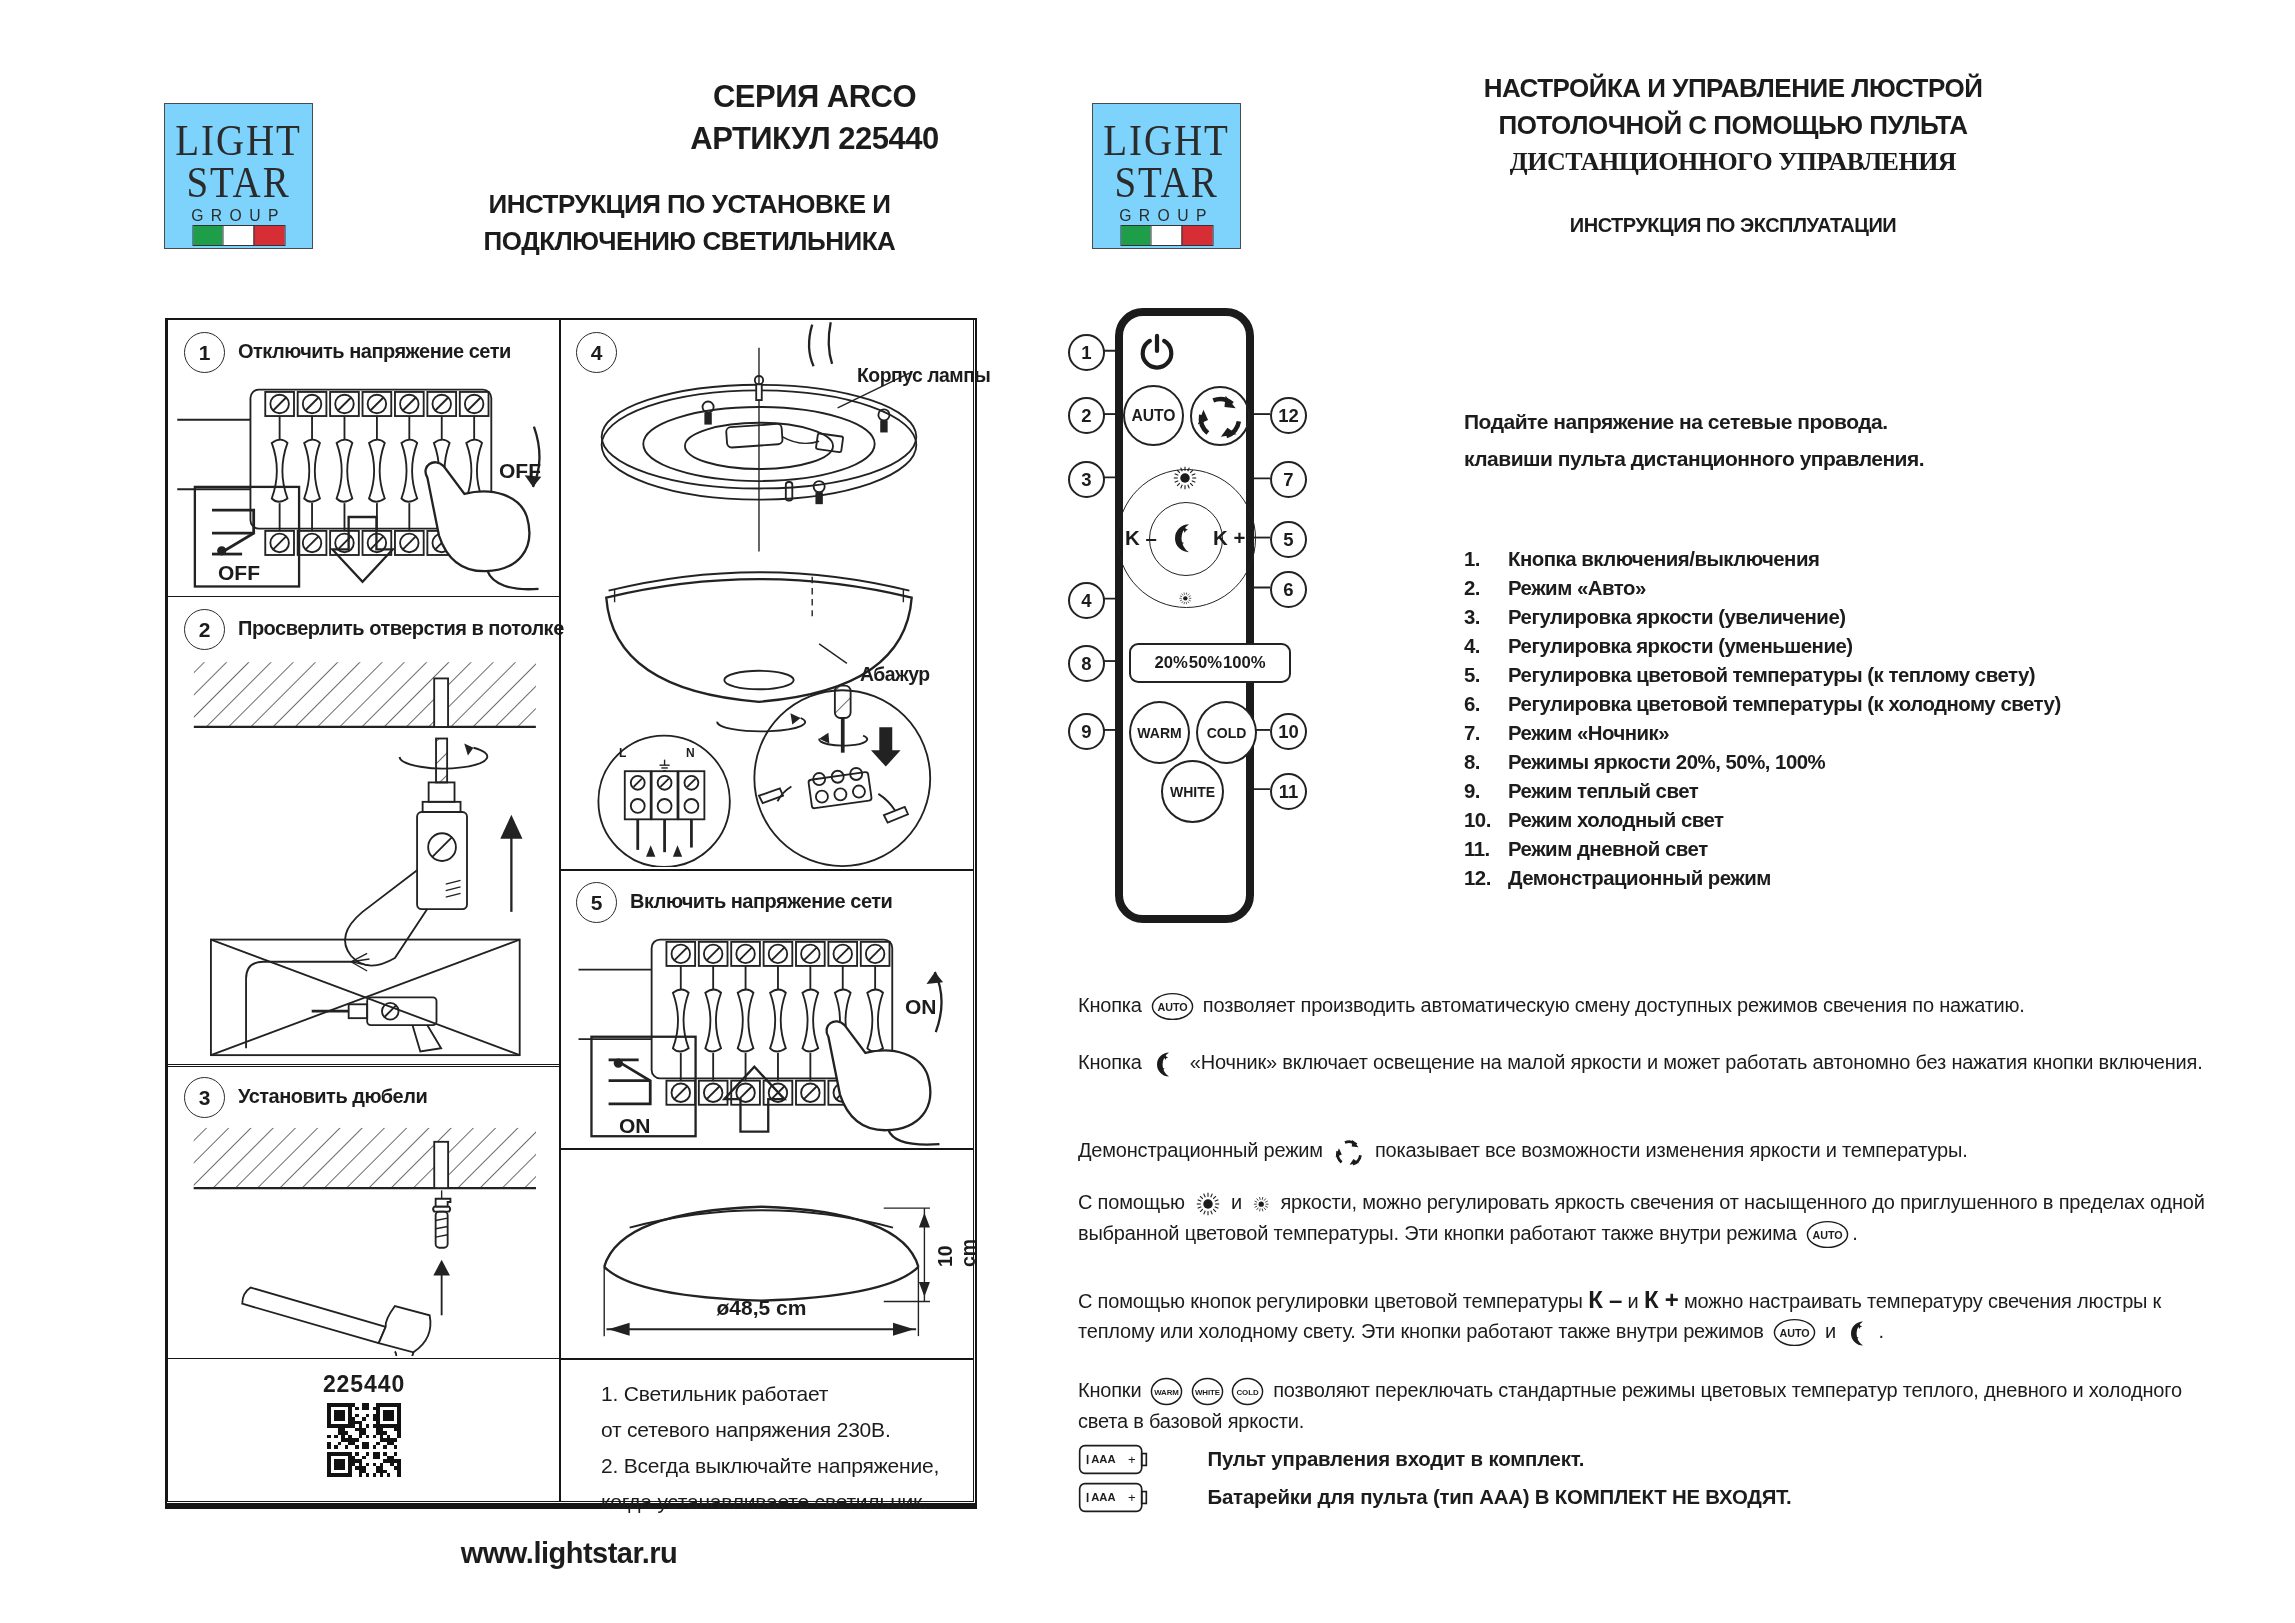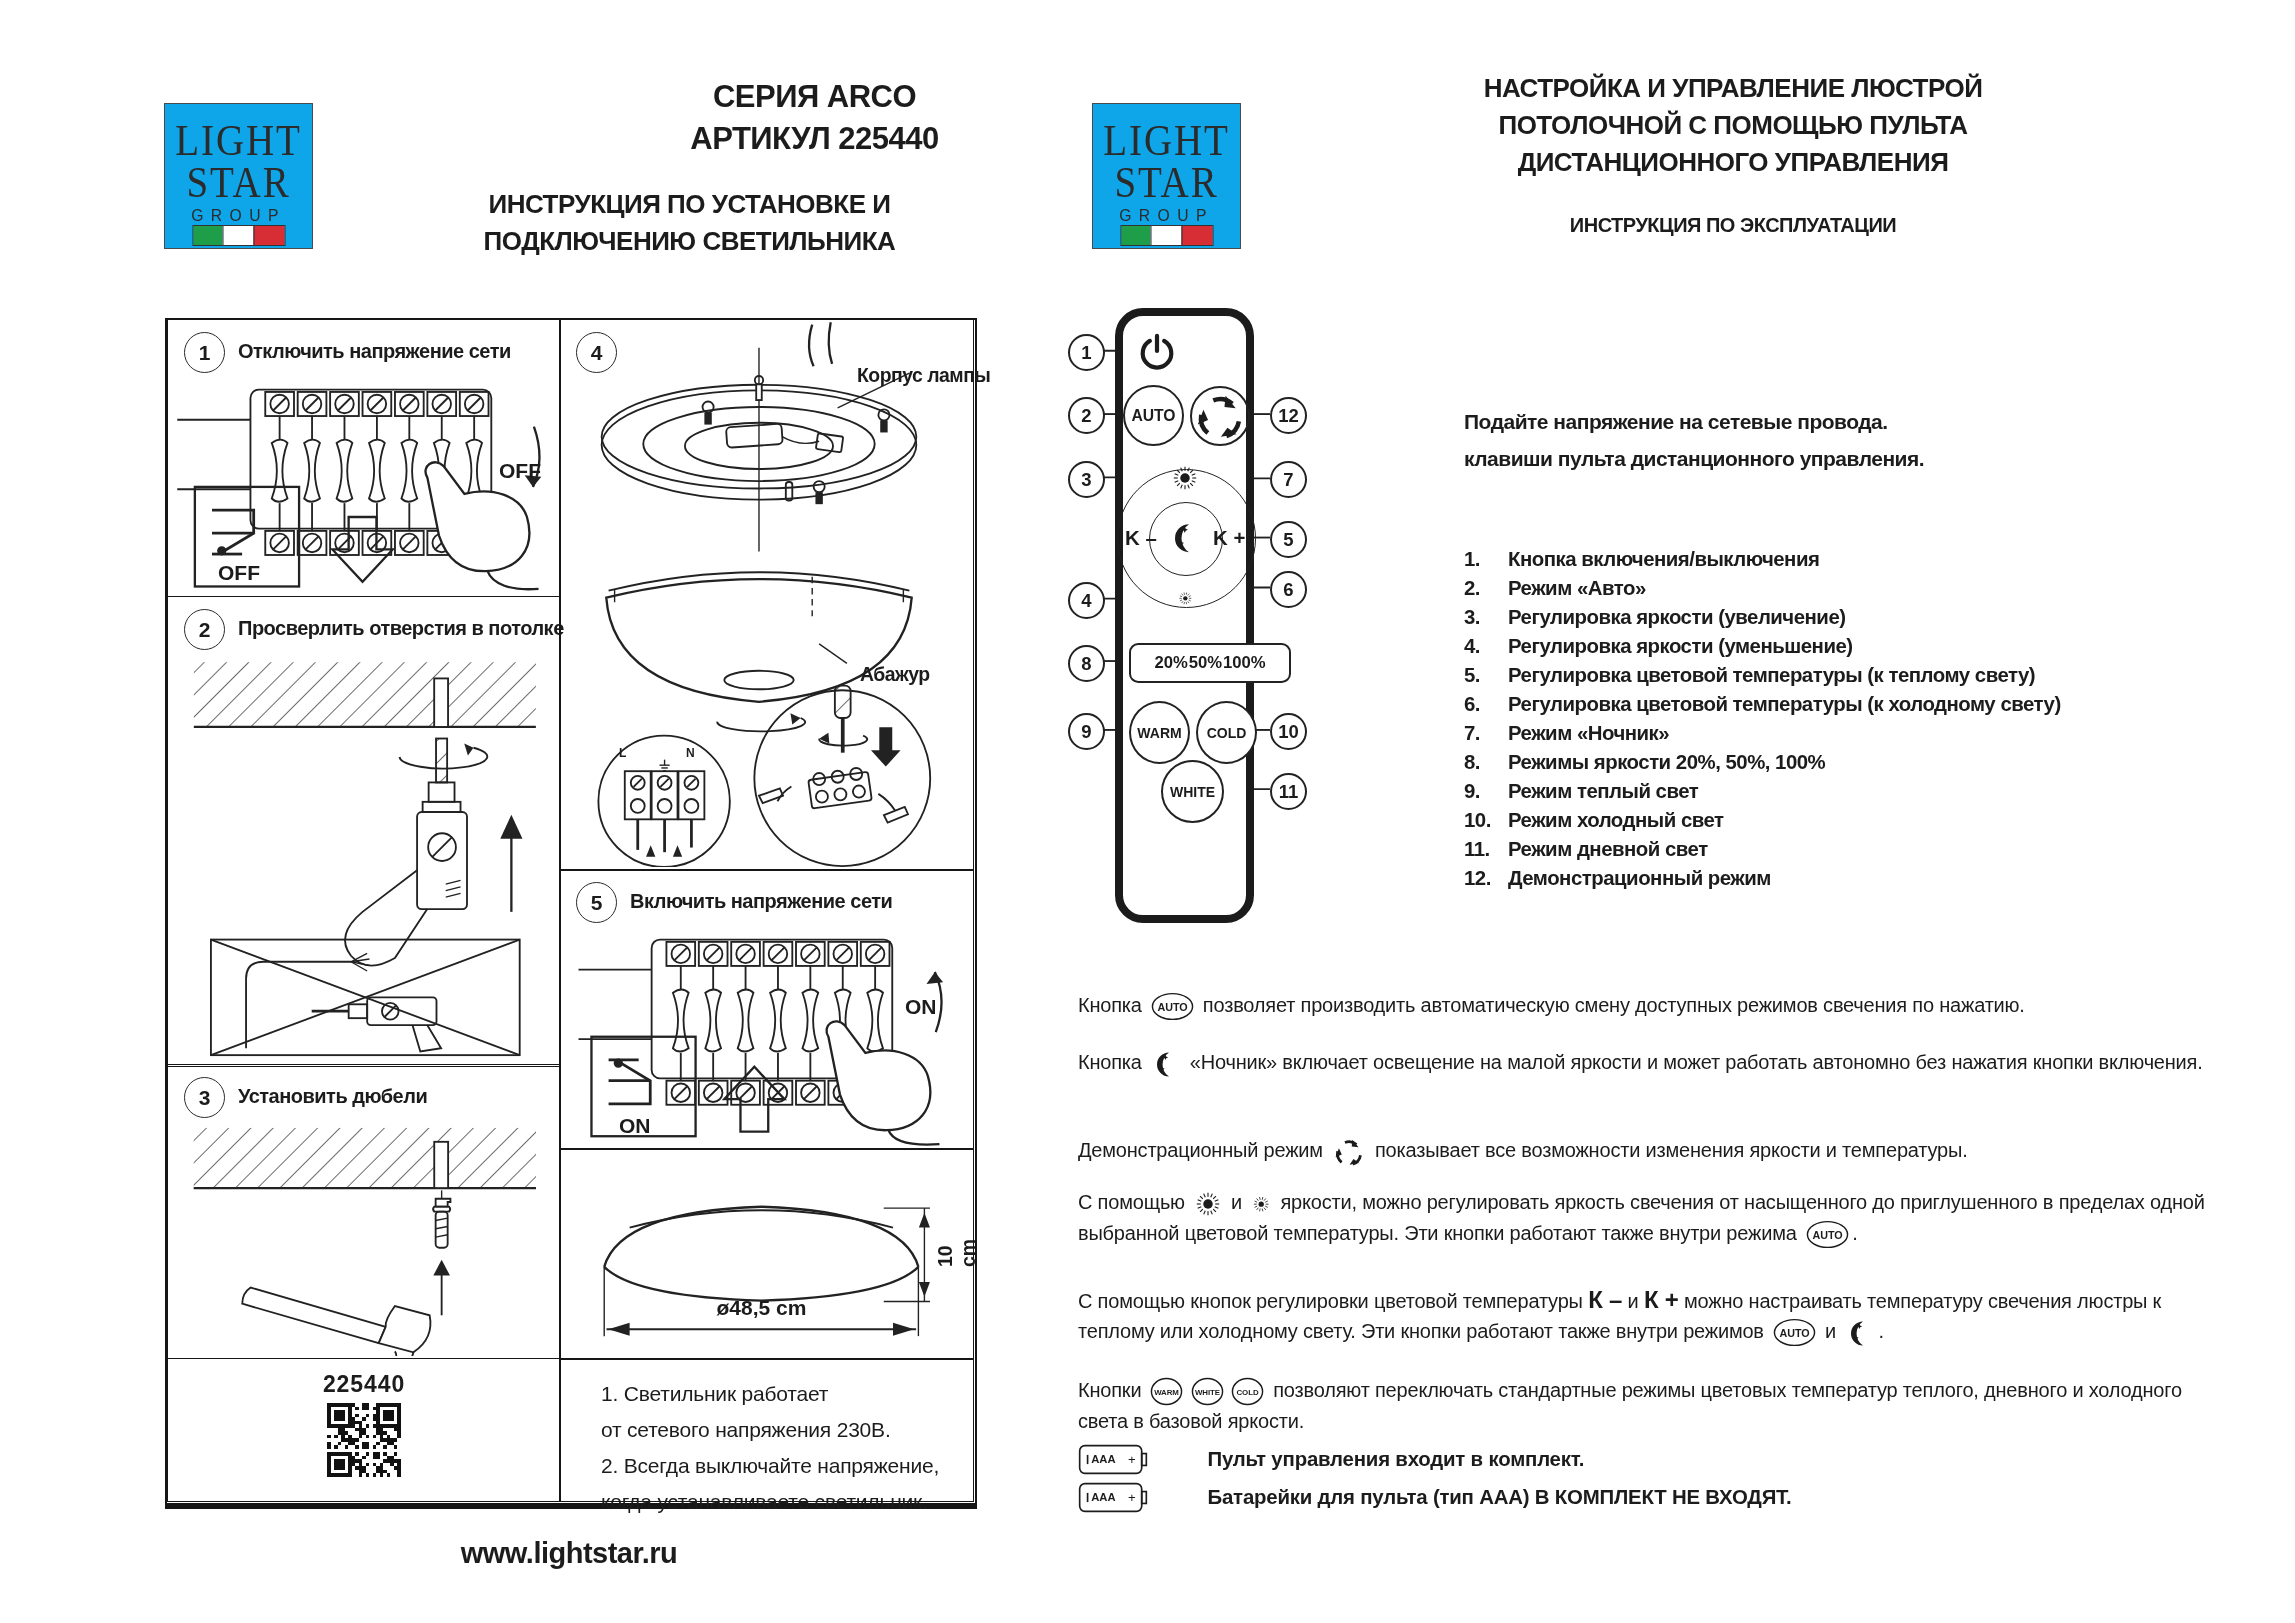--- a/index.html
+++ b/index.html
@@ -2,21 +2,21 @@
 <html style="font-size:7.4px"><head>
 <meta charset="utf-8">
 <style>
   html,body{margin:0;padding:0;background:#fff;}
   body{width:2295px;height:1623px;overflow:hidden;font-family:"Liberation Sans",sans-serif;color:#1c1c1c;}
   #page{position:relative;width:2295px;height:1623px;background:#fff;}
   .abs{position:absolute;}
   .ctr{text-align:center;}
   svg{display:block;}
   
-  .logo-box{width:147px;height:144px;border:1.4px solid #4a4a4a;background:#0ea5e9;text-decoration:underline;}
+  .logo-box{width:147px;height:144px;border:1.4px solid #4a4a4a;background:#7dd3fc;text-decoration:underline;}
   .logo-word{position:absolute;width:100%;text-align:center;font-family:"Liberation Serif",serif;font-weight:400;color:#2b2b2b;letter-spacing:1.9px;font-size:39px;transform:scaleY(1.12);}
   .logo-group{position:absolute;width:100%;text-align:center;font-family:"Liberation Sans",sans-serif;font-size:15.7px;letter-spacing:7.4px;color:#2b2b2b;}
   .flag{position:absolute;left:50%;transform:translateX(-50%);width:91px;height:18.5px;border:0.9px solid #333;display:flex;}
   .flag div{flex:1;border-left:0.5px solid #333;}
   .flag div:first-child{border-left:none;}
   
   .h-big{font-weight:bold;letter-spacing:-0.5px;color:#1c1c1c;white-space:nowrap;}
   
   .grid{border:2.8px solid #161616;border-bottom-width:6.5px;}
   .cell{position:absolute;border:1.4px solid #161616;}
@@ -77,21 +77,21 @@
     <div class="logo-word" style="top:55px;">STAR</div>
     <div class="logo-group" style="top:103px;">GROUP</div>
     <div class="flag" style="top:121px;">
       <div style="background: rgb(30, 158, 73);"></div>
         <div style="background: rgb(255, 255, 255);"></div>
         <div style="background: rgb(214, 46, 52);"></div>
     </div>
   </div>
   <div class="abs h-big ctr" style="left:1379px;top:73px;width:708px;font-size:26px;">НАСТРОЙКА И УПРАВЛЕНИЕ ЛЮСТРОЙ</div>
   <div class="abs h-big ctr" style="left:1379px;top:110px;width:708px;font-size:26px;">ПОТОЛОЧНОЙ С ПОМОЩЬЮ ПУЛЬТА</div>
-  <div class="abs h-big ctr" style="left:1379px;top:147px;width:708px;font-size:26px;">ДИСТАНЦИОННОГО УПРАВЛЕНИЯ</div>
+  <div class="abs h-big ctr" style="left:1379px;top:147px;width:708px;font-size:26px;font-family:Liberation Serif, serif;">ДИСТАНЦИОННОГО УПРАВЛЕНИЯ</div>
   <div class="abs h-big ctr" style="left:1379px;top:214px;width:708px;font-size:20px;">ИНСТРУКЦИЯ ПО ЭКСПЛУАТАЦИИ</div>
 
   <div class="abs grid" style="left:165px;top:318px;width:808px;height:1183px;"></div>
 
   <div class="cell" style="left:167px;top:319px;width:392px;height:276px;">
     <div class="stepnum" style="left:16px;top:12px;">1</div>
     <div class="steptitle" style="left:70px;top:20.4px;">Отключить напряжение сети</div>
     <svg class="abs" style="left:0;top:51px;" width="390px" height="223px" viewBox="0 0 842 481">
       <g stroke="#222" fill="none" stroke-width="4">
         <rect x="178" y="40" width="520" height="300" rx="18"></rect>

